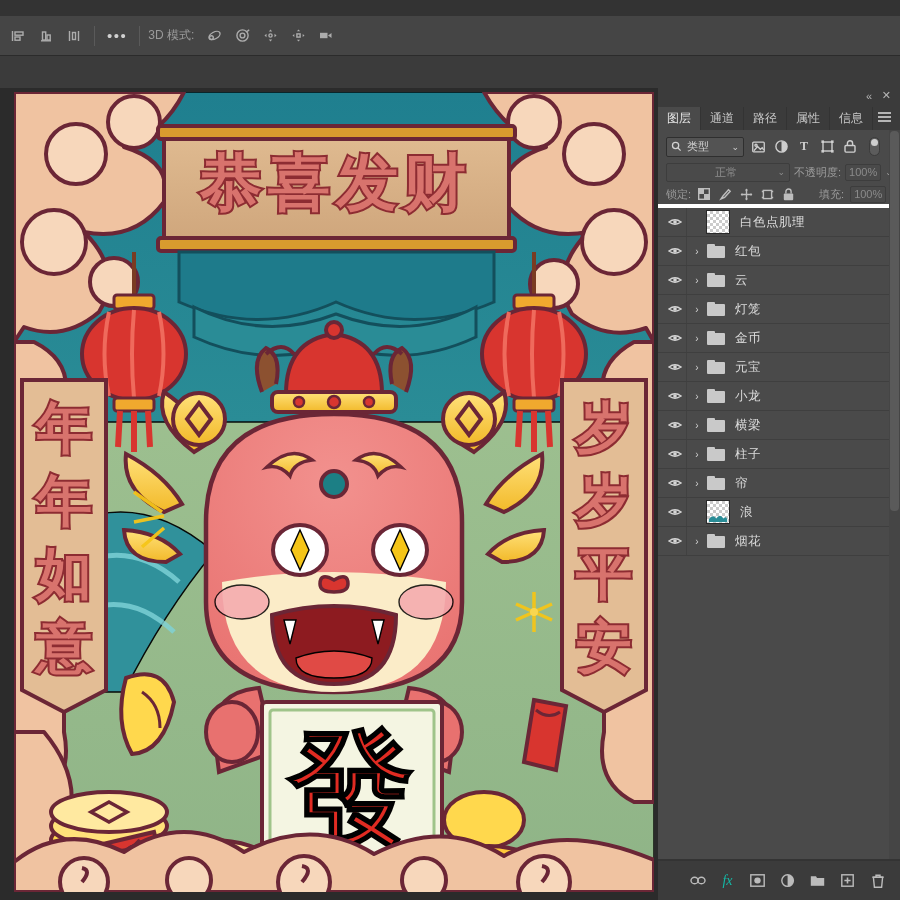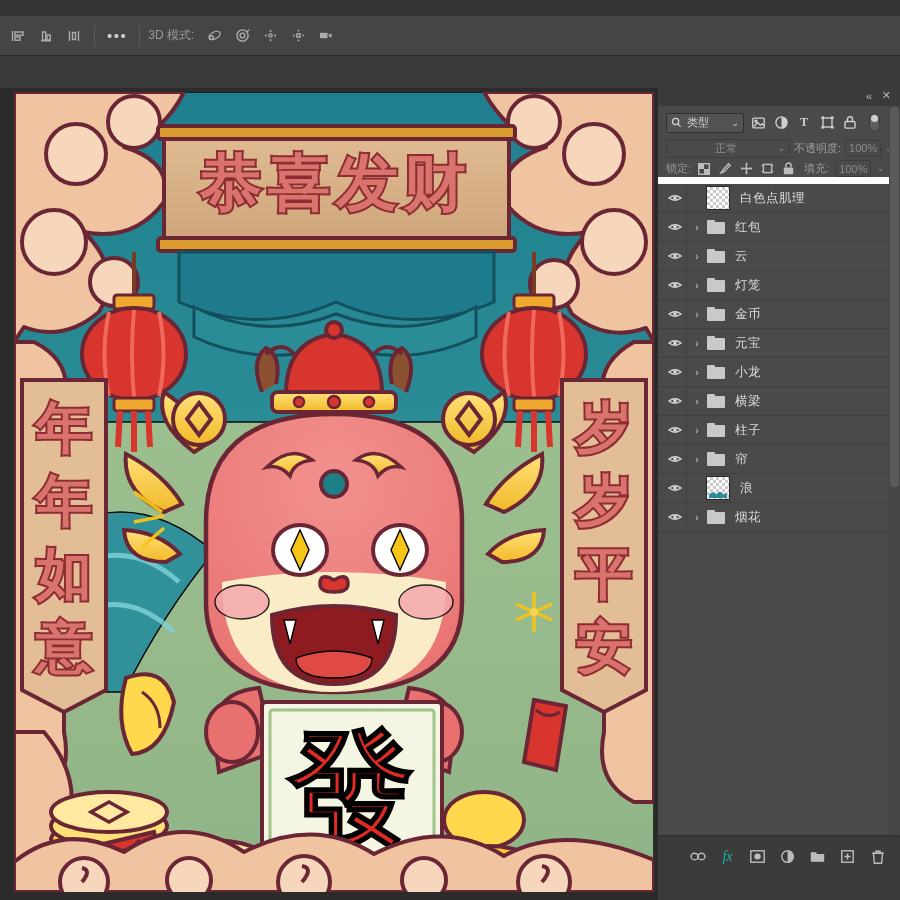--- a/index.html
+++ b/index.html
@@ -73,21 +73,21 @@
   .blend-select {
     background:#4a4a4a; border:1px solid #3d3d3d; height:19px; width:124px;
     display:flex; align-items:center; padding:0 4px; color:#8e8e8e; font-size:11px; border-radius:2px;
   }
   .blend-select .cv { flex:1;margin-left:44px; }
   .bb-label { color:#9b9b9b; font-size:11px; white-space:nowrap; }
   .bb-val { color:#8b8b8b; font-size:11px; background:#4a4a4a; border:1px solid #3d3d3d; height:17px;
             display:flex; align-items:center; padding:0 3px; border-radius:2px; }
   .bb-caret { color:#9b9b9b; font-size:8px; }
 
-  .lockbar { display:flex; align-items:center; height:24px; padding:0 6px 0 8px; gap:6px; border-bottom:7px solid #ffffff; }
+  .lockbar { display:flex; align-items:center; height:24px; padding:0 6px 0 8px; gap:6px; border-bottom:4px solid #ffffff; }
   .lock-icons { display:flex; align-items:center; gap:7px; color:#bdbdbd; }
   .lock-icons > span { width:14px; height:14px; display:flex; align-items:center; justify-content:center; }
 
   
   .layerlist { position:relative; background:#4a4a4a; }
   .layer-row {
     display:flex; align-items:center; height:29px; border-bottom:1px solid #3f3f3f;
     padding-left:6px; position:relative;
   }
   .layer-row.alt { background:#4f4f4f; }
@@ -424,20 +424,32 @@
     </div>
   </div>
 
   <div class="panel">
 
     <div class="panel-topbar">
       <span class="panel-collapse">«</span>
       <span class="panel-close">✕</span>
     </div>
 
+    <div class="tabs">
+      <div class="tab active">图层</div>
+      <div class="tab">通道</div>
+      <div class="tab">路径</div>
+      <div class="tab">属性</div>
+      <div class="tab">信息</div>
+      <div class="tab-menu">
+          <i></i>
+          <i></i>
+          <i></i>
+        </div>
+    </div>
 
     <div class="panel-body">
 
       <div class="filterbar">
         <div class="filter-select">
           <svg width="11" height="11" viewBox="0 0 12 12">
               <circle cx="5" cy="5" r="3.4"></circle>
               <line x1="7.6" y1="7.6" x2="10.5" y2="10.5"></line>
             </svg>
           <span class="cv">类型</span>
@@ -517,21 +529,21 @@
                 <path d="M0.8 3.5 L2.4 3.5 M0.8 9.5 L2.4 9.5 M10.6 3.5 L12.2 3.5 M10.6 9.5 L12.2 9.5"></path>
               </svg>
           </span>
           <span>
             <svg width="11" height="13" viewBox="0 0 11 13">
                 <rect x="0.8" y="5.6" width="9.4" height="6.6" rx="1" fill="currentColor" stroke="none"></rect>
                 <path d="M2.9 5.6 V3.6 A2.6 2.6 0 0 1 8.1 3.6 V5.6" fill="none"></path>
               </svg>
           </span>
         </div>
-        <span class="bb-label" style="margin-left:3px;">填充:</span>
+        <span class="bb-label" style="margin-left:18px;">填充:</span>
         <span class="bb-val">100%</span>
         <span class="bb-caret">⌄</span>
       </div>
 
       <div class="layerlist">
 
         <div class="layer-row">
           <span class="eye">
             <svg width="14" height="10" viewBox="0 0 14 10" style="stroke:#d6d6d6;">
                 <path d="M1 5 Q7 0.6 13 5 Q7 9.4 1 5 Z"></path>

